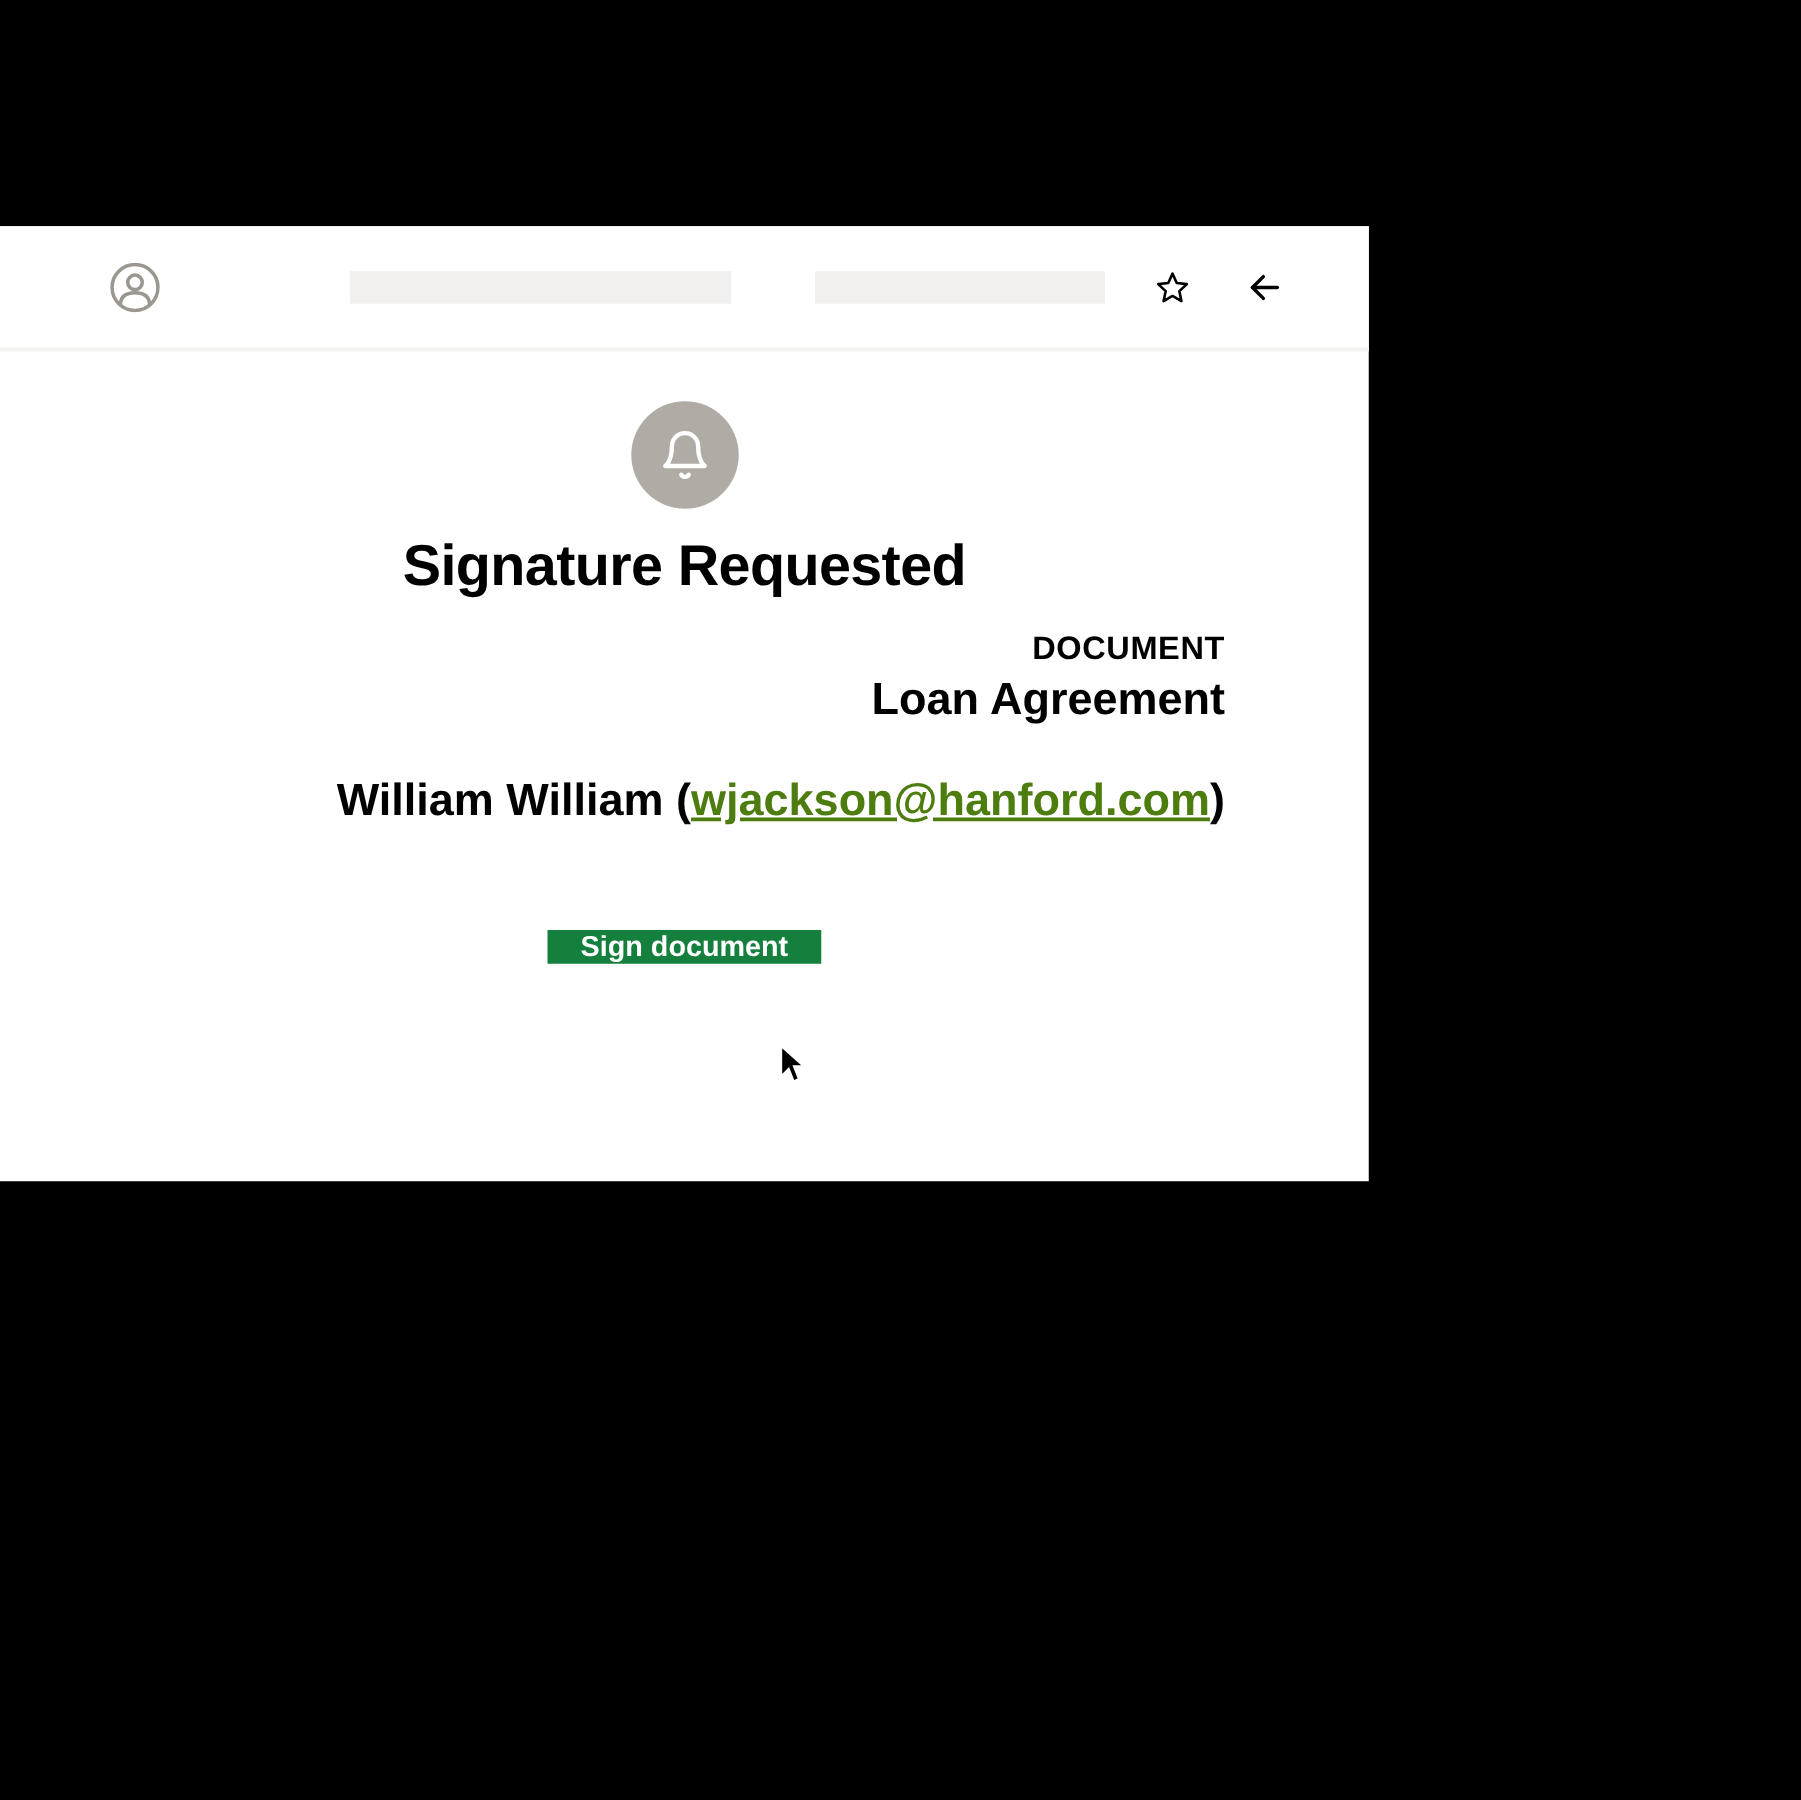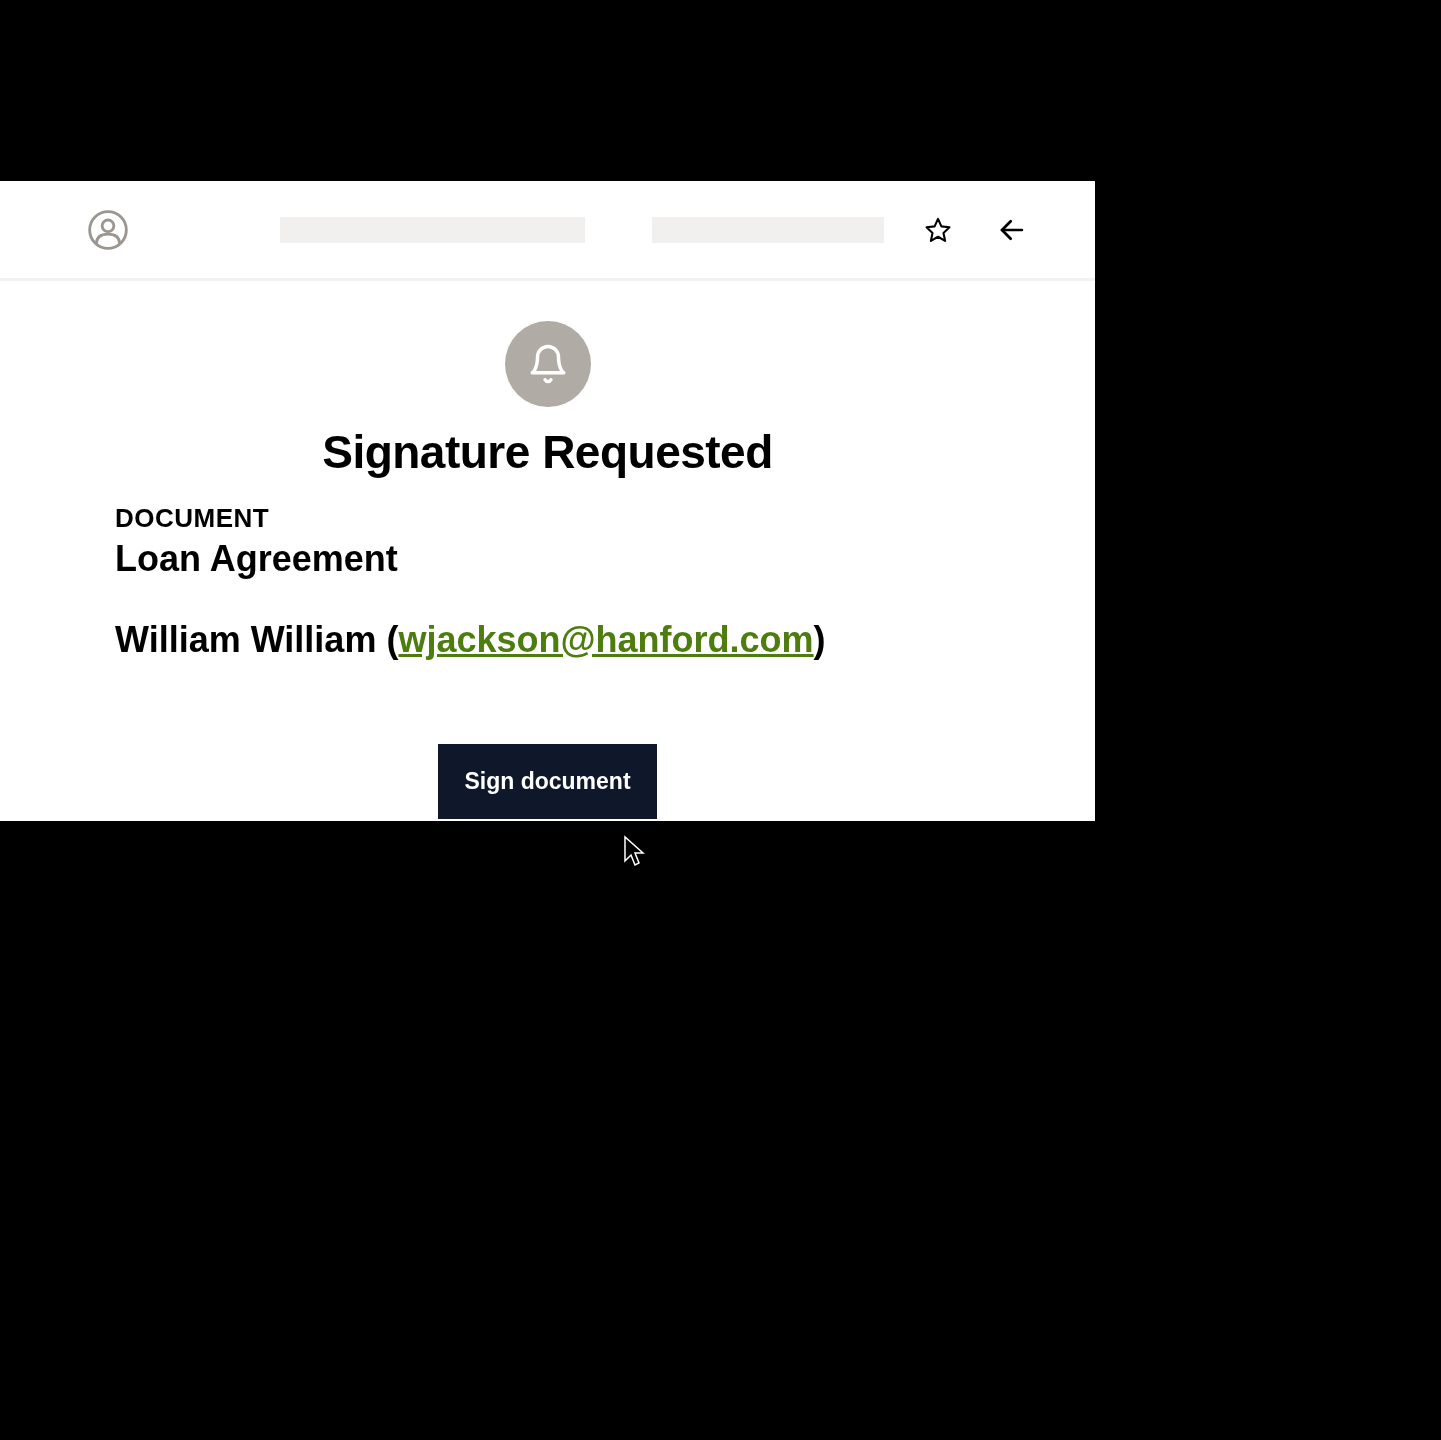--- a/index.html
+++ b/index.html
@@ -12,21 +12,21 @@
       height: 1440px;
       background: #000;
       font-family: -apple-system, BlinkMacSystemFont, "Segoe UI", Helvetica, Arial, sans-serif;
       position: relative;
     }
     .window {
       position: absolute;
       top: 181px;
       left: 0;
       width: 1095px;
-      height: 640px;
+      height: 764px;
       background: #fff;
     }
     .toolbar {
       height: 100px;
       background: #fff;
       border-bottom: 3px solid #f2f2f0;
       display: flex;
       align-items: center;
       padding: 0 30px;
       gap: 20px;
@@ -101,46 +101,47 @@
     }
     .title {
       font-size: 46px;
       font-weight: 700;
       color: #000;
       letter-spacing: -0.5px;
       margin-bottom: 24px;
     }
     .fields {
       width: 100%;
+      text-align: right;
     }
     .field-label {
       font-size: 26px;
       font-weight: 700;
       color: #000;
       letter-spacing: 0.5px;
       margin-bottom: 2px;
     }
     .field-value {
       font-size: 36px;
       font-weight: 700;
       color: #000;
       margin-bottom: 36px;
       line-height: 1.25;
     }
     .field-value .email {
       color: #4d7c0f;
       text-decoration: underline;
     }
     .sign-button {
-      background: #0f172a;
+      background: #15803d;
       color: #fff;
       border: none;
       font-size: 23px;
       font-weight: 600;
-      padding: 24px 26px;
+      padding: 0 26px;
       cursor: pointer;
       margin-top: 46px;
       font-family: inherit;
     }
     .cursor {
       position: absolute;
       top: 835px;
       left: 623px;
       width: 24px;
       height: 32px;

